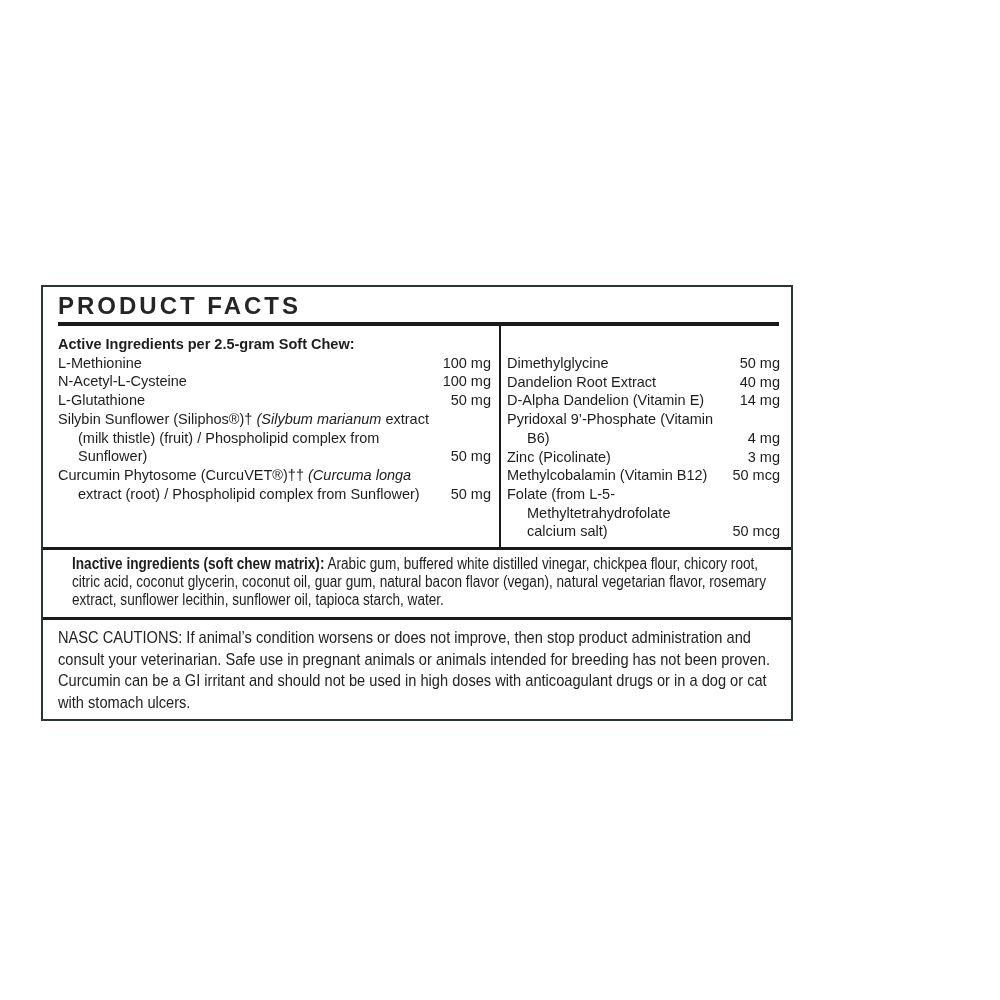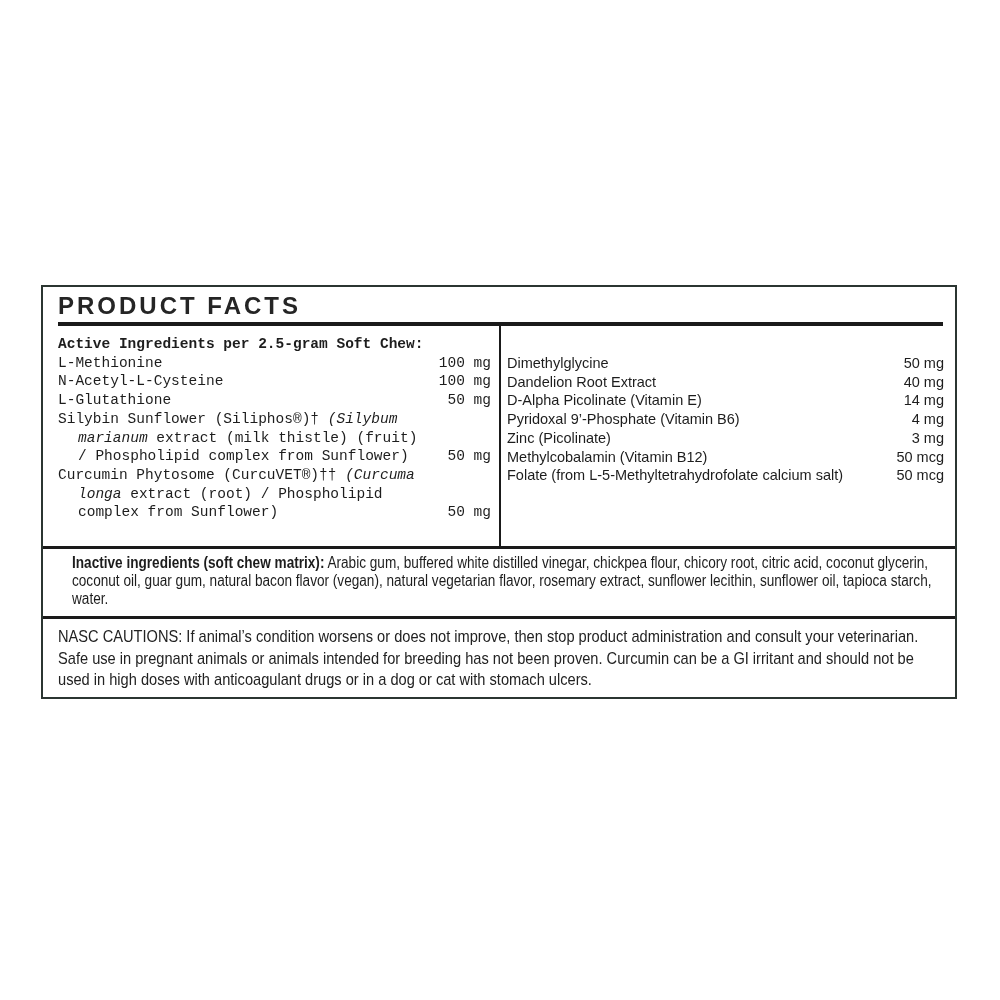--- a/index.html
+++ b/index.html
@@ -12,21 +12,21 @@
     width:1000px;height:1000px;
     background:#ffffff;
     font-family:"Liberation Sans", sans-serif;
     color:var(--text-color);
     position:relative;
     -webkit-font-smoothing:antialiased;
   }
   .label-box{
     position:absolute;
     left:41px; top:285px;
-    width:916px;
+    width:752px;
     min-height:387px;
     box-sizing:border-box;
     border:2px solid var(--border-color);
     background:#ffffff;
   }
   
   .title-wrap{ padding:6px 15px 0 15px; }
   .panel-title{
     margin:0;
     font-size:24px;
@@ -45,21 +45,20 @@
   .columns{
     display:flex;
     align-items:stretch;
     min-height:200px;
   }
   .col-left{
     flex:0 0 458px;
     box-sizing:border-box;
     border-right:2px solid var(--line-color);
     padding:9px 8px 24px 15px;
-    font-family:Liberation Mono, monospace;
   }
   .col-right{
     flex:1 1 auto;
     box-sizing:border-box;
     padding:28px 11px 6px 6px;
   }
   .col-header{
     font-weight:bold;
     font-size:14.5px;
     line-height:18.7px;
@@ -156,21 +155,21 @@
       <div class="rows">
           <div class="row">
             <div class="iname"><span>Dimethylglycine</span></div>
             <div class="amt">50 mg</div>
           </div>
           <div class="row">
             <div class="iname"><span>Dandelion Root Extract</span></div>
             <div class="amt">40 mg</div>
           </div>
           <div class="row">
-            <div class="iname"><span>D-Alpha Picolinate (Vitamin E)</span></div>
+            <div class="iname"><span>D-Alpha Dandelion (Vitamin E)</span></div>
             <div class="amt">14 mg</div>
           </div>
           <div class="row">
             <div class="iname"><span>Pyridoxal 9’-Phosphate (Vitamin B6)</span></div>
             <div class="amt">4 mg</div>
           </div>
           <div class="row">
             <div class="iname"><span>Zinc (Picolinate)</span></div>
             <div class="amt">3 mg</div>
           </div>

